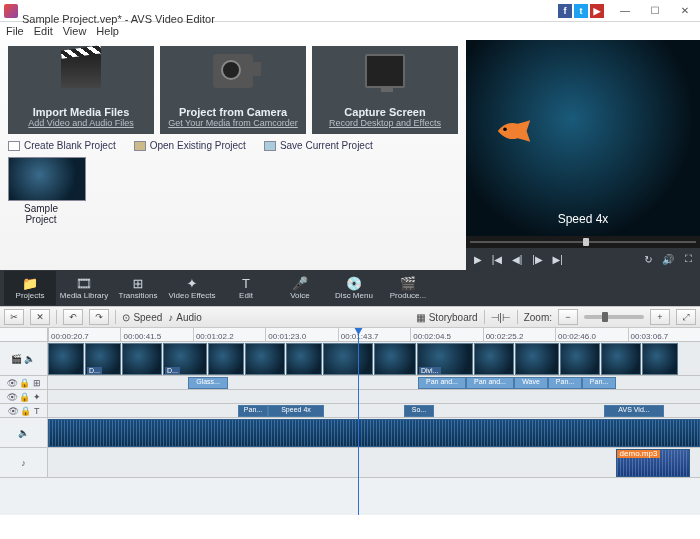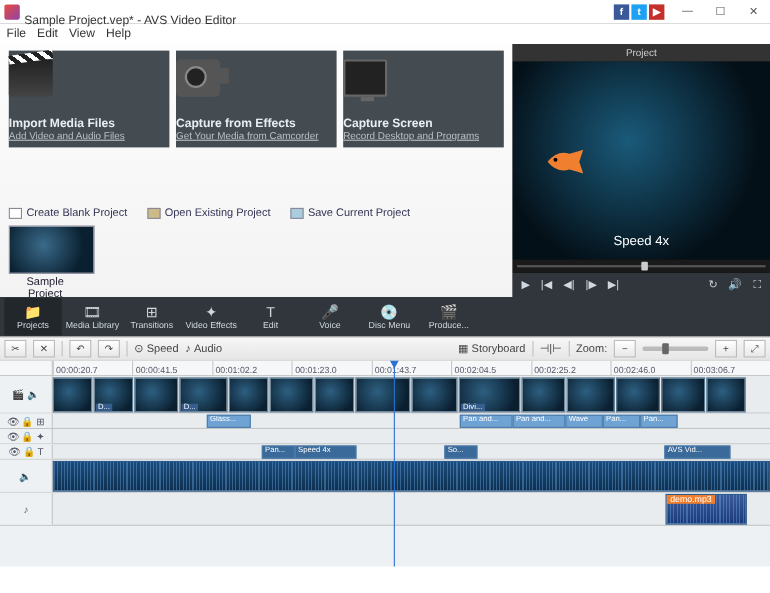--- a/index.html
+++ b/index.html
@@ -17,34 +17,34 @@
 .winbtns div { width: 30px; height: 22px; display: flex; align-items: center; justify-content: center; font-size: 10px; color: #555; }
 
 
 .menubar { height: 18px; display: flex; align-items: center; gap: 10px; padding: 0 6px; font-size: 11px; color: #333; background: #fff; }
 
 
 .upper { height: 230px; display: flex; background: #fff; }
 .left-panel { flex: 1; padding: 6px 8px 0 8px; display: flex; flex-direction: column; background: linear-gradient(#fdfdfd,#f3f3f3); }
 .heading { font-size: 19px; color: #334; font-weight: 400; margin-bottom: 6px; }
 .source-row { display: flex; gap: 6px; }
-.source-card { flex: 1; height: 88px; background: #444c52; color: #e9eef2; display: flex; flex-direction: column; align-items: flex-start; justify-content: flex-end; padding-bottom: 6px; cursor: pointer; position: relative; }
+.source-card { flex: 1; height: 88px; background: #444c52; color: #e9eef2; display: flex; flex-direction: column; align-items: center; justify-content: flex-end; padding-bottom: 6px; cursor: pointer; position: relative; }
 .source-card .ic { position: absolute; top: 8px; width: 40px; height: 34px; }
 .source-card .t1 { font-size: 11px; font-weight: 600; }
 .source-card .t2 { font-size: 9px; color: #b8c0c6; text-decoration: underline; }
 .clapper { width: 38px; height: 28px; background: linear-gradient(#222,#444); border-radius: 2px; position: relative; }
 .clapper:before { content:""; position:absolute; top:-6px; left:0; width:100%; height:8px; background: repeating-linear-gradient(45deg,#fff 0 4px,#222 4px 8px); transform: rotate(-8deg); }
 .camera { width: 40px; height: 30px; background: #555; border-radius: 4px; position: relative; }
 .camera:before { content:""; position:absolute; right:-8px; top:8px; width:10px; height:14px; background:#555; }
 .camera:after { content:""; position:absolute; left:8px; top:6px; width:16px; height:16px; border-radius:50%; background:#222; border:2px solid #888; }
 .monitor { width: 40px; height: 26px; background: #222; border: 2px solid #666; border-radius: 2px; position: relative; }
 .monitor:after { content:""; position:absolute; bottom:-6px; left:14px; width:12px; height:4px; background:#666; }
 
 .proj-actions { display: flex; gap: 18px; margin-top: 6px; font-size: 10px; color: #335; }
-.proj-actions .pa { display: flex; align-items: center; gap: 4px; cursor: pointer; margin-top: 48px; }
+.proj-actions .pa { display: flex; align-items: center; gap: 4px; cursor: pointer; }
 .pa .pic { width: 12px; height: 10px; border: 1px solid #889; background: #fff; }
 
 .thumb-area { margin-top: 6px; }
 .thumb { width: 66px; }
 .thumb .img { width: 78px; height: 44px; background: radial-gradient(circle at 40% 40%, #3a6a8a 0%, #0a2030 70%); border: 1px solid #889; }
 .thumb .cap { font-size: 10px; color: #223; text-align: center; padding-top: 2px; }
 
 
 .preview { width: 234px; background: #0c0c0c; display: flex; flex-direction: column; }
 .preview-tab { height: 16px; background: #333; color: #ccc; display: flex; align-items: center; justify-content: center; font-size: 9px; }
@@ -70,21 +70,21 @@
 
 .tl-tb { height: 22px; background: linear-gradient(#f6f6f6,#e6e6e6); border-top: 1px solid #c8c8c8; border-bottom: 1px solid #c8c8c8; display: flex; align-items: center; padding: 0 4px; gap: 6px; font-size: 10px; color: #444; }
 .tl-tb .btn { width: 20px; height: 16px; border: 1px solid #bbb; background: linear-gradient(#fff,#e8e8e8); display: flex; align-items: center; justify-content: center; font-size: 9px; cursor: pointer; }
 .tl-tb .sep { width: 1px; height: 14px; background: #c0c0c0; }
 .tl-tb .lab { display: flex; align-items: center; gap: 3px; }
 .tl-tb .gap { flex: 1; }
 .zoom-slider { width: 60px; height: 4px; background: #bbb; position: relative; border-radius: 2px; }
 .zoom-slider .zk { position: absolute; top: -3px; left: 30%; width: 6px; height: 10px; background: #666; border-radius: 1px; }
 
 
-.timeline { height: 187px; background: #eef1f3; display: flex; flex-direction: column; font-size: 8px; color: #445; overflow: hidden; }
+.timeline { height: 187px; background: #eef1f3; display: flex; flex-direction: column; font-size: 8px; color: #445; overflow: hidden; text-align: center; }
 .ruler { height: 14px; display: flex; border-bottom: 1px solid #c4c4c4; background: #f5f7f9; }
 .ruler .trackhead { width: 48px; border-right: 1px solid #c4c4c4; }
 .ruler .ticks { flex: 1; display: flex; position: relative; }
 .ruler .tick { flex: 1; border-left: 1px solid #c8c8c8; padding-left: 2px; font-size: 8px; color: #556; display: flex; align-items: flex-end; }
 .playhead { position: absolute; top: 0; left: 310px; width: 1px; height: 190px; background: #2a72d4; z-index: 5; }
 .playhead:before { content:""; position:absolute; top:-1px; left:-4px; width:9px; height:8px; background:#2a72d4; clip-path: polygon(0 0,100% 0,50% 100%); }
 
 .track { display: flex; border-bottom: 1px solid #c4c4c4; background: #e8ecef; }
 .track .head { width: 48px; border-right: 1px solid #c4c4c4; display: flex; align-items: center; justify-content: center; gap: 2px; font-size: 9px; color: #556; background: #eef1f3; }
 .track .lane { flex: 1; position: relative; }
@@ -133,27 +133,27 @@
 <div class="upper">
   <div class="left-panel">
     <div class="source-row">
       <div class="source-card">
         <div class="ic clapper"></div>
         <div class="t1">Import Media Files</div>
         <div class="t2">Add Video and Audio Files</div>
       </div>
       <div class="source-card">
         <div class="ic camera"></div>
-        <div class="t1">Capture from Effects</div>
+        <div class="t1">Project from Camera</div>
         <div class="t2">Get Your Media from Camcorder</div>
       </div>
       <div class="source-card">
         <div class="ic monitor"></div>
         <div class="t1">Capture Screen</div>
-        <div class="t2">Record Desktop and Programs</div>
+        <div class="t2">Record Desktop and Effects</div>
       </div>
     </div>
     <div class="proj-actions">
       <div class="pa">
           <span class="pic"></span>
           <span>Create Blank Project</span>
         </div>
       <div class="pa">
           <span class="pic" style="background:#cb8"></span>
           <span>Open Existing Project</span>
@@ -165,21 +165,20 @@
     </div>
     <div class="thumb-area">
       <div class="thumb">
         <div class="img"></div>
         <div class="cap">Sample Project</div>
       </div>
     </div>
   </div>
 
   <div class="preview">
-    <div class="preview-tab">Project</div>
     <div class="preview-video">
       <div class="fish">
         <svg viewBox="0 0 40 24">
             <path d="M2 12 Q12 0 24 4 Q32 2 38 0 L34 12 L38 24 Q32 22 24 20 Q12 24 2 12 Z" fill="#f08030"></path>
             <circle cx="10" cy="10" r="2" fill="#000"></circle>
           </svg>
       </div>
       <div class="speed-label">Speed 4x</div>
     </div>
     <div class="preview-scrub">

